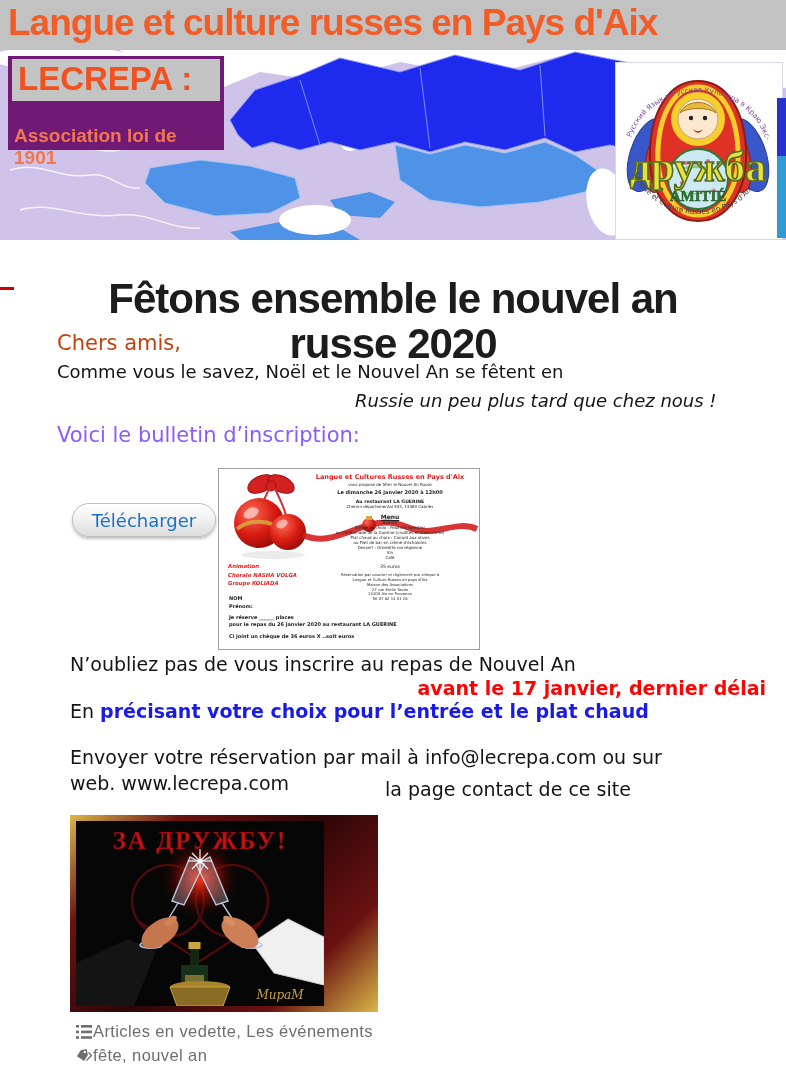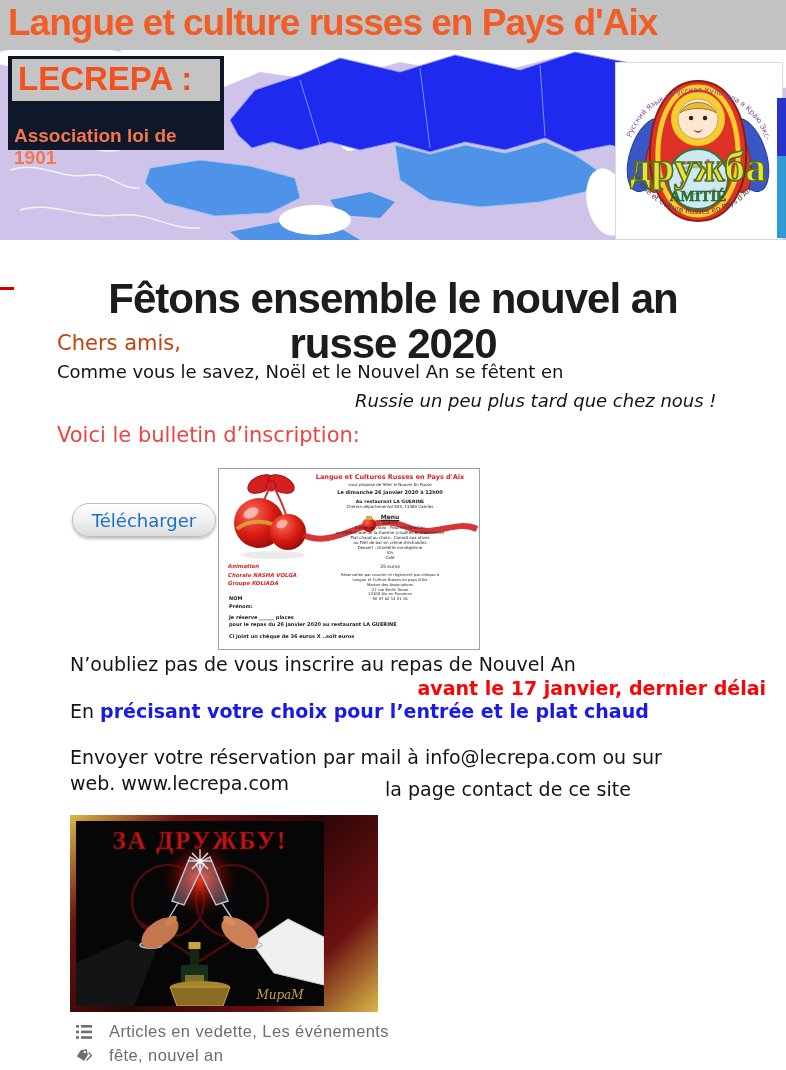--- a/index.html
+++ b/index.html
@@ -7,40 +7,40 @@
         font-family:"DejaVu Sans",sans-serif;}
 
   
   .topbar{position:absolute;left:0;top:0;width:786px;height:50px;background:#c2c2c2;}
   .topbar h1{margin:0;padding:2px 0 0 8px;font-family:"Liberation Sans",sans-serif;
              font-size:37px;font-weight:800;color:#f25c26;letter-spacing:-1px;white-space:nowrap;}
 
   
   .banner{position:absolute;left:0;top:50px;width:786px;height:190px;overflow:hidden;}
   .banner svg.map{position:absolute;left:0;top:0;}
-  .brand-card{position:absolute;left:8px;top:6px;width:216px;height:94px;background:#0f172a;}
+  .brand-card{position:absolute;left:8px;top:6px;width:216px;height:94px;background:#701a75;}
   .brand-strip{margin:3px 4px 0 4px;background:#c4c4c4;padding:1px 6px 3px 6px;}
   .brand-strip .brand{font-family:"Liberation Sans",sans-serif;font-size:33px;font-weight:800;
                       color:#f0511f;letter-spacing:0;}
   .brand-sub{font-family:"Liberation Sans",sans-serif;font-size:19px;font-weight:700;
              color:#f4764d;padding:24px 0 0 6px;}
   .logo-card{position:absolute;right:3px;top:12px;width:166px;height:176px;background:#fff;
              border:1px solid #d8d8e8;}
   .edge-stripe-a{position:absolute;right:0;top:48px;width:9px;height:58px;background:#2733cc;}
   .edge-stripe-b{position:absolute;right:0;top:106px;width:9px;height:82px;background:#2f9ad4;}
 
   
   .post-title{position:absolute;left:0;top:241px;width:786px;text-align:center;
               font-family:"Liberation Sans",sans-serif;font-weight:800;color:#1c1c1c;
               font-size:42px;line-height:1.08;letter-spacing:-1px;}
   .title-dash{position:absolute;left:0;top:287px;width:14px;height:3px;background:#cc0001;}
   .greeting{position:absolute;left:57px;top:331px;font-size:21px;color:#c2410c;}
   .bodyline1{position:absolute;left:57px;top:361px;font-size:18px;color:#141414;}
   .bodyline2{position:absolute;left:355px;top:390px;font-size:18px;color:#141414;font-style:italic;}
-  .bulletin{position:absolute;left:57px;top:423px;font-size:21px;color:#ef4444;text-align:center;}
+  .bulletin{position:absolute;left:57px;top:423px;font-size:21px;color:#8b5cf6;text-align:center;}
 
   
   .dl-btn{position:absolute;left:72px;top:503px;width:144px;height:34px;border-radius:17px;
           background:linear-gradient(#ffffff,#f2f2f2 45%,#dcdcdc);border:1px solid #bdbdbd;
           box-shadow:0 2px 3px rgba(0,0,0,.25);color:#1a6fc9;font-size:18px;
           font-family:"DejaVu Sans",sans-serif;cursor:pointer;}
 
   
   .flyer{position:absolute;left:218px;top:468px;width:260px;height:180px;background:#fff;
          border:1px solid #a0a0a0;overflow:hidden;}
@@ -72,21 +72,21 @@
   .choice b{color:#1a1ae6;}
   .sendblock{position:absolute;left:70px;top:745px;font-size:19px;color:#141414;line-height:1.35;}
   .contact{position:absolute;left:385px;top:778px;font-size:19px;color:#141414;}
 
   
   .toast-frame{position:absolute;left:70px;top:815px;width:308px;height:197px;box-sizing:border-box;
                padding:6px;background:linear-gradient(135deg,#d9b848 0%,#6b1111 22%,#2d0606 50%,#6b1111 78%,#d9b848 100%);}
   .toast-inner{position:relative;width:248px;height:185px;background:#060606;}
 
   
-  .meta-row{position:absolute;left:76px;display:flex;align-items:center;gap:17px;
+  .meta-row{position:absolute;left:76px;display:flex;align-items:center;gap:1px;
             font-family:"Liberation Sans",sans-serif;font-size:16.5px;color:#6e6e6e;letter-spacing:.4px;}
   .meta-cat{top:1022px;}
   .meta-tag{top:1046px;}
   .meta-row svg{flex:none;}
 </style>
 </head>
 <body>
 
 <div id="page">
 

